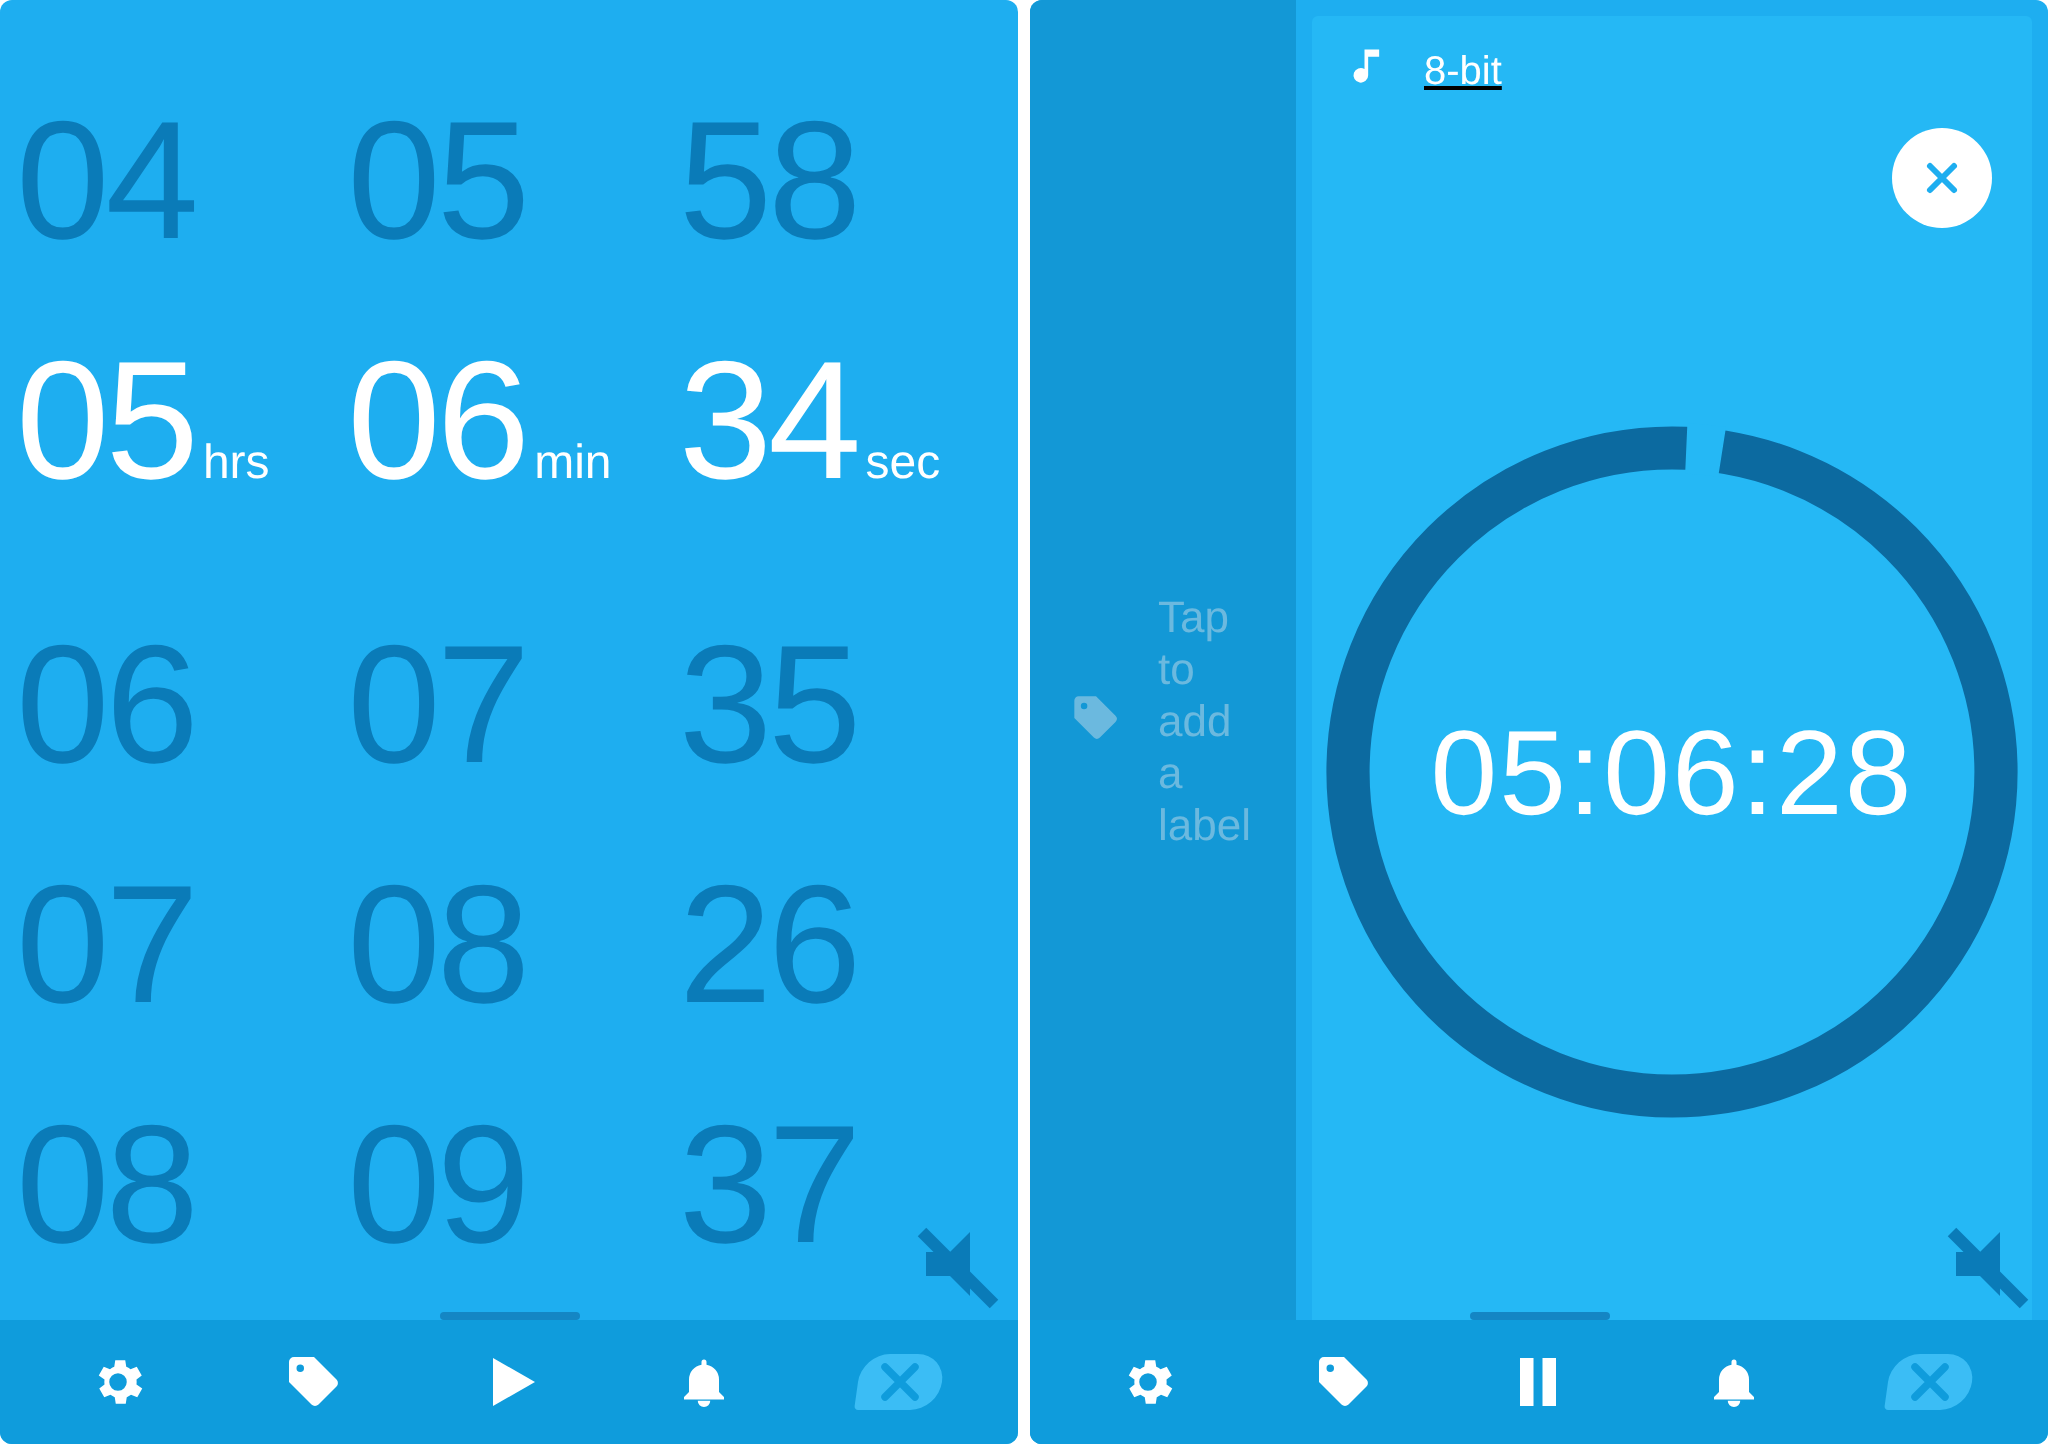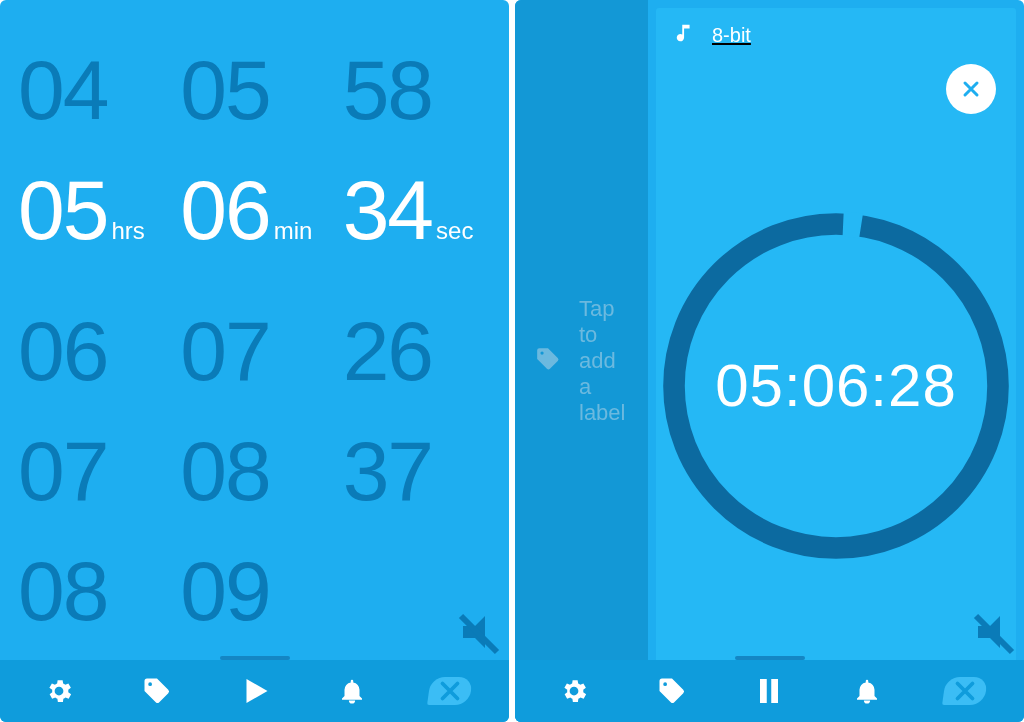--- a/index.html
+++ b/index.html
@@ -19,21 +19,21 @@
   
   .picker-area {
     position: relative;
     flex: 1 1 auto;
     overflow: hidden;
   }
   .picker-cols {
     position: absolute; inset: 0;
     display: flex;
     justify-content: space-between;
-    padding: 0 10px 0 12px;
+    padding: 0 10px 0 2px;
   }
   .picker-col {
     flex: 1 1 0;
     display: flex;
     flex-direction: column;
     align-items: flex-start;
     padding-left: 6px;
   }
   .picker-col .num {
     font-size: 84px;
@@ -188,20 +188,21 @@
           <div class="num">08</div>
           <div class="num">09</div>
         </div>
 
         <div class="picker-col picker-shift">
           <div class="num">32</div>
           <div class="num">58</div>
           <div class="num selected">
             <span>34</span><span class="unit">sec</span>
           </div>
+          <div class="num">35</div>
           <div class="num">26</div>
           <div class="num">37</div>
         </div>
       </div>
     </div>
 
     <div class="mute-corner">
       <svg viewBox="0 0 24 24" fill="currentColor">
           <path d="M3 9v6h4l5 5V4L7 9H3zm14.5 3l3.5 3.5-1.5 1.5L16 13.5 12.5 17 11 15.5 14.5 12 11 8.5 12.5 7 16 10.5 19.5 7 21 8.5 17.5 12z" opacity="0"></path>
           <path d="M16 4l-5 5H5v6h6l5 5V4z"></path>

